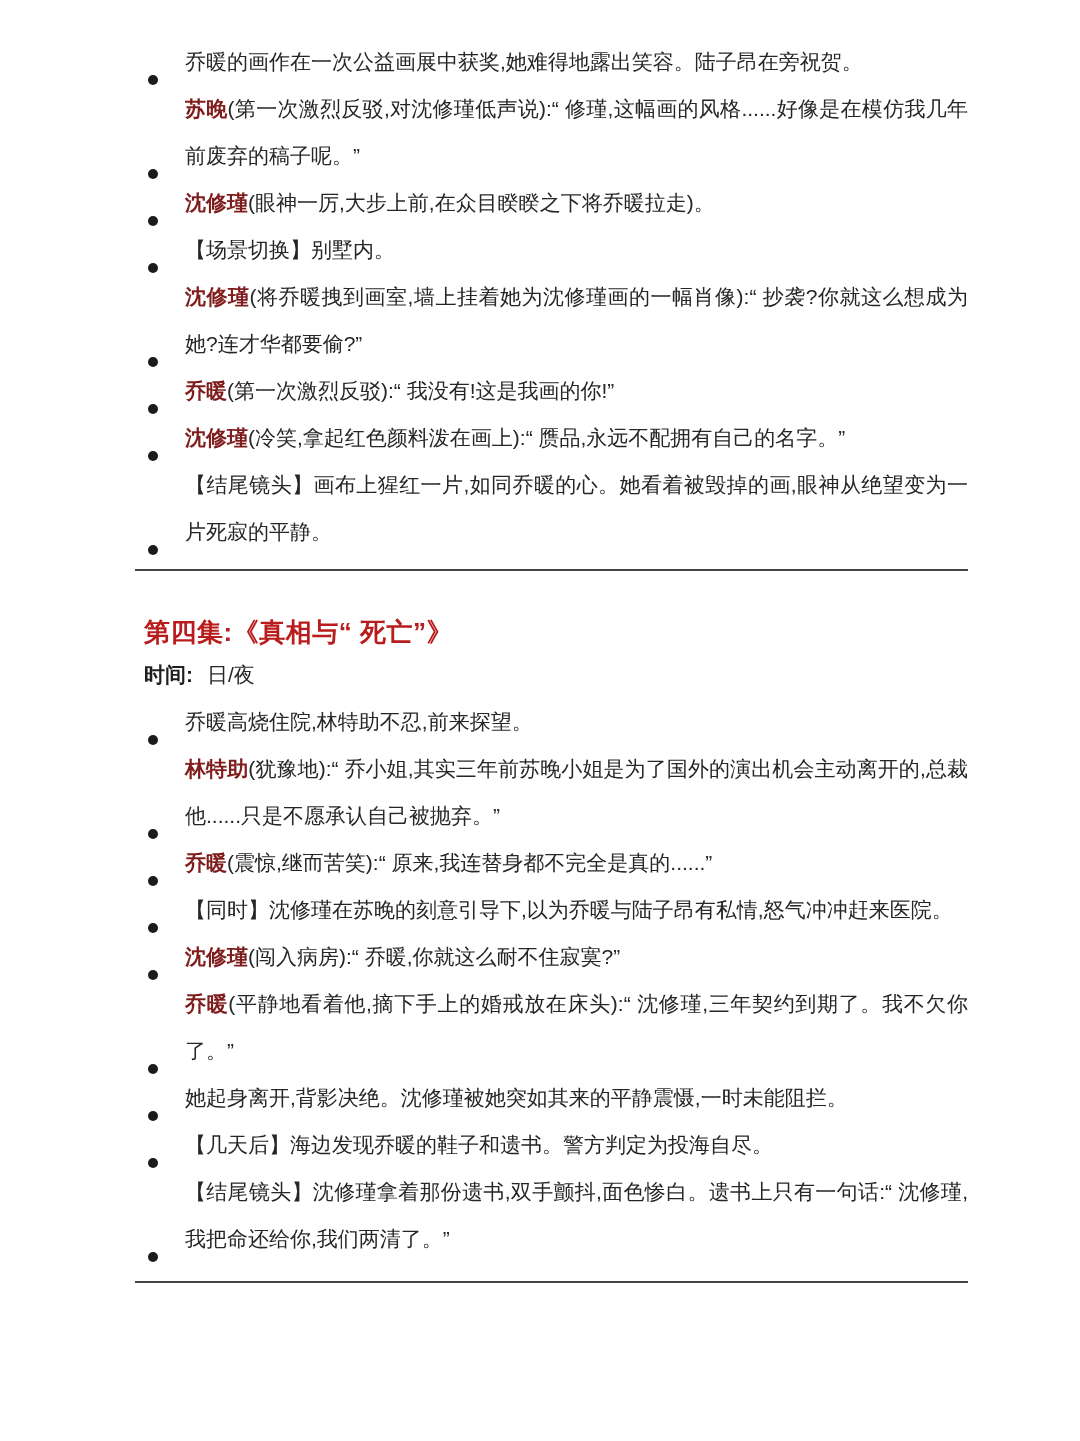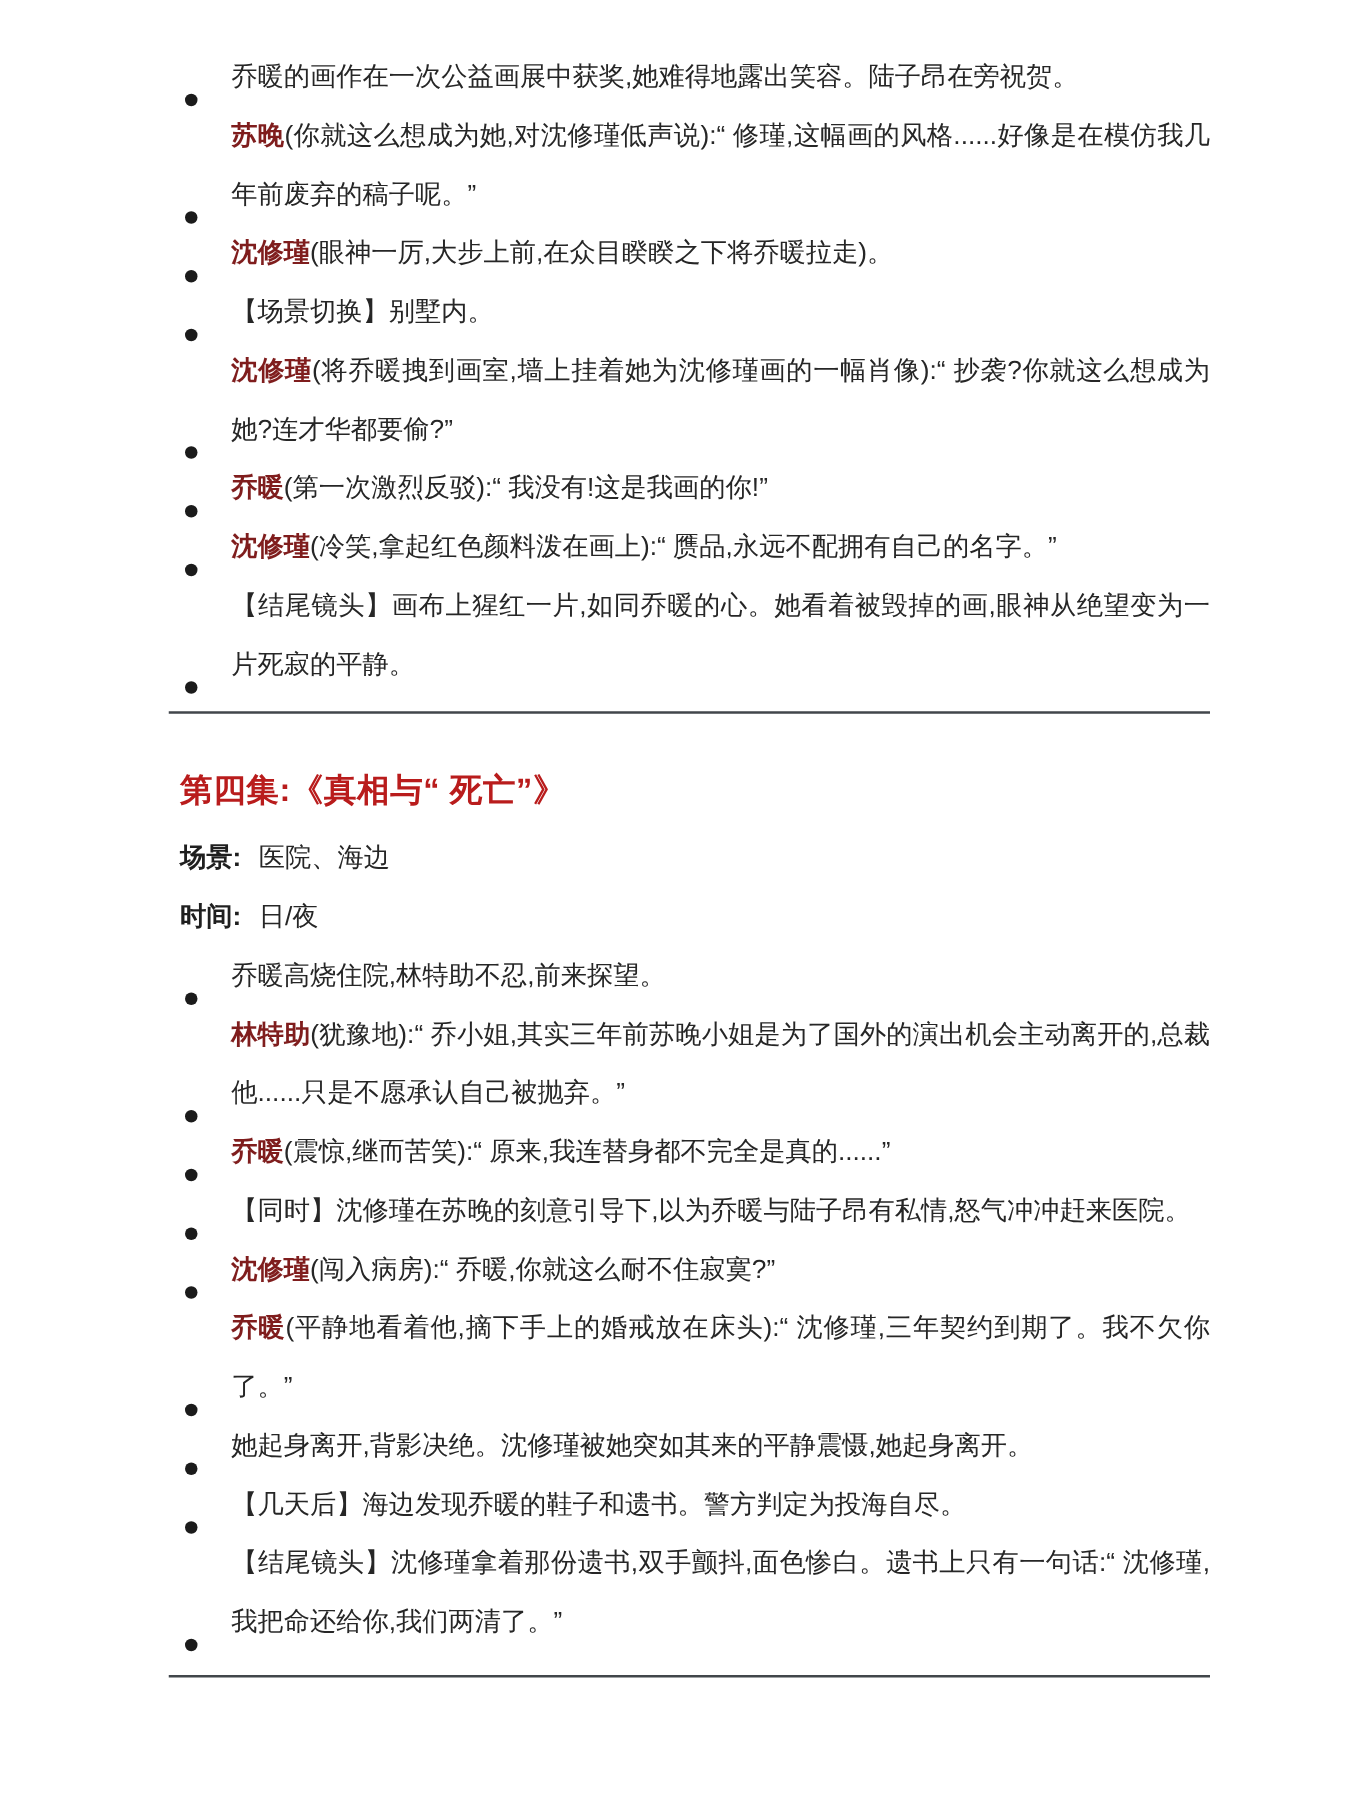--- a/index.html
+++ b/index.html
@@ -95,21 +95,21 @@
   <div class="li">
       <span class="marker">
           <span class="dot"></span>
         </span>
       <p class="txt"><b class="speaker"></b><span>乔暖的画作在一次公益画展中获奖,她难得地露出笑容。陆子昂在旁祝贺。</span></p>
     </div>
       <div class="li">
       <span class="marker">
           <span class="dot"></span>
         </span>
-      <p class="txt"><b class="speaker">苏晚</b><span>(你就这么想成为她,对沈修瑾低声说):“ 修瑾,这幅画的风格......好像是在模仿我几年前废弃的稿子呢。”</span></p>
+      <p class="txt"><b class="speaker">苏晚</b><span>(第一次激烈反驳,对沈修瑾低声说):“ 修瑾,这幅画的风格......好像是在模仿我几年前废弃的稿子呢。”</span></p>
     </div>
       <div class="li">
       <span class="marker">
           <span class="dot"></span>
         </span>
       <p class="txt"><b class="speaker">沈修瑾</b><span>(眼神一厉,大步上前,在众目睽睽之下将乔暖拉走)。</span></p>
     </div>
       <div class="li">
       <span class="marker">
           <span class="dot"></span>
@@ -139,23 +139,20 @@
           <span class="dot"></span>
         </span>
       <p class="txt"><b class="speaker"></b><span>【结尾镜头】画布上猩红一片,如同乔暖的心。她看着被毁掉的画,眼神从绝望变为一片死寂的平静。</span></p>
     </div>
     </div>
 
   <hr class="divider divider-top">
 
   <h2 class="episode-title">第四集:《真相与“ 死亡”》</h2>
 
-  <p class="meta-line meta-first">
-    <span class="meta-label">场景:</span><span class="meta-value">医院、海边</span>
-  </p>
   <p class="meta-line">
     <span class="meta-label">时间:</span><span class="meta-value">日/夜</span>
   </p>
 
   <div class="bullet-list list-b">
 
   <div class="li">
       <span class="marker">
           <span class="dot"></span>
         </span>
@@ -188,21 +185,21 @@
       <div class="li">
       <span class="marker">
           <span class="dot"></span>
         </span>
       <p class="txt"><b class="speaker">乔暖</b><span>(平静地看着他,摘下手上的婚戒放在床头):“ 沈修瑾,三年契约到期了。我不欠你了。”</span></p>
     </div>
       <div class="li">
       <span class="marker">
           <span class="dot"></span>
         </span>
-      <p class="txt"><b class="speaker"></b><span>她起身离开,背影决绝。沈修瑾被她突如其来的平静震慑,她起身离开。</span></p>
+      <p class="txt"><b class="speaker"></b><span>她起身离开,背影决绝。沈修瑾被她突如其来的平静震慑,一时未能阻拦。</span></p>
     </div>
       <div class="li">
       <span class="marker">
           <span class="dot"></span>
         </span>
       <p class="txt"><b class="speaker"></b><span>【几天后】海边发现乔暖的鞋子和遗书。警方判定为投海自尽。</span></p>
     </div>
       <div class="li">
       <span class="marker">
           <span class="dot"></span>

